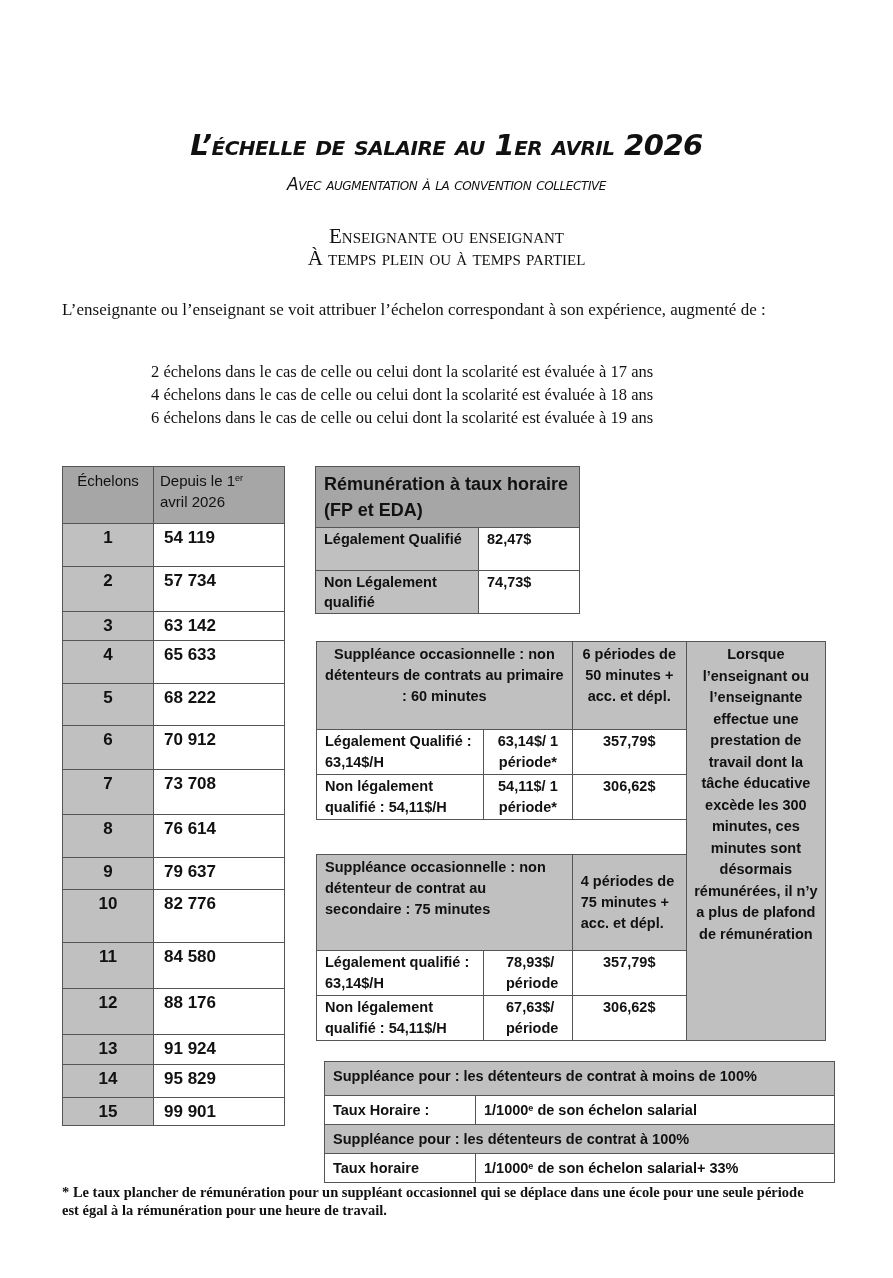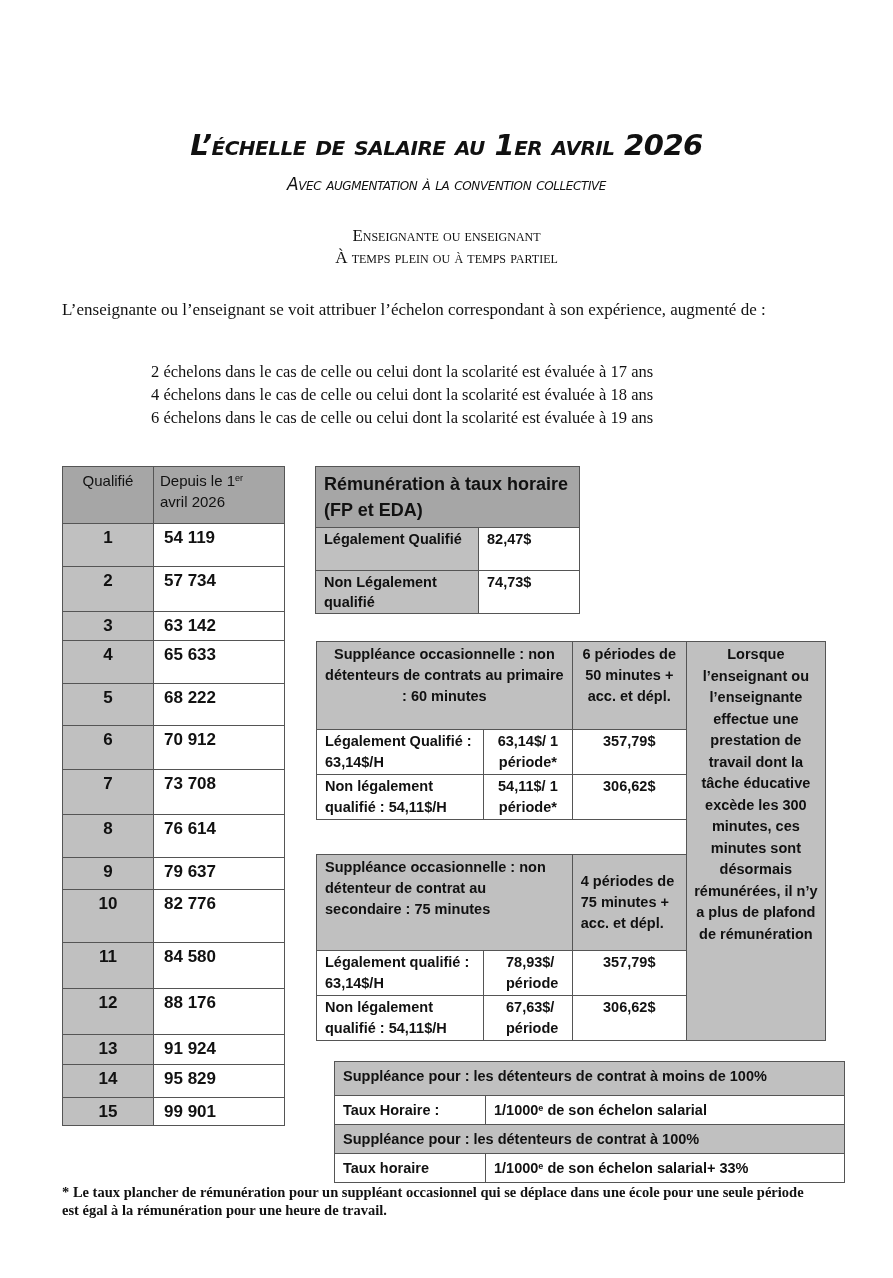--- a/index.html
+++ b/index.html
@@ -5,21 +5,21 @@
   html, body { margin: 0; padding: 0; background: #ffffff; }
   body { width: 893px; height: 1278px; position: relative; overflow: hidden; color: #111; }
 
   #title { position: absolute; left: 0; width: 893px; top: 128px; text-align: center;
     font-family: "DejaVu Sans", sans-serif; font-style: italic; font-weight: bold;
     font-size: 29px; letter-spacing: -0.5px; font-variant: small-caps; }
   #subtitle { position: absolute; left: 0; width: 893px; top: 174px; text-align: center;
     font-family: "DejaVu Sans", sans-serif; font-style: italic; font-weight: normal;
     font-size: 17px; letter-spacing: -0.4px; font-variant: small-caps; }
   #section-heading { position: absolute; left: 0; width: 893px; top: 225px; text-align: center;
-    font-family: "Liberation Serif", serif; font-size: 17px; font-variant: small-caps; line-height: 22px; }
+    font-family: "Liberation Serif", serif; font-size: 21px; font-variant: small-caps; line-height: 22px; }
   #intro { position: absolute; left: 62px; top: 298px; width: 720px;
     font-family: "Liberation Serif", serif; font-size: 17px; line-height: 23px; }
   #bullets { position: absolute; left: 151px; top: 360px; width: 650px;
     font-family: "Liberation Serif", serif; font-size: 16.5px; line-height: 23px; }
 
   table { border-collapse: collapse; position: absolute; font-family: "Liberation Sans", sans-serif; }
   td, th { border: 1.5px solid #555; padding: 0; vertical-align: top; }
   .gray { background: #c0c0c0; }
   .dgray { background: #a6a6a6; }
   .white { background: #ffffff; }
@@ -38,21 +38,21 @@
   #hourly th { text-align: left; font-size: 18px; font-weight: bold; padding: 4px 8px; line-height: 26px; }
   #hourly td { padding: 1px 8px; line-height: 20px; font-weight: bold; }
 
   
   .supply { font-size: 14.5px; }
   .supply td { line-height: 21px; font-weight: bold; }
   #primary { left: 316px; top: 641px; width: 510px; }
   #note-cell { font-weight: bold; text-align: center; padding: 2px 4px; line-height: 21.5px; }
 
   
-  #contract { left: 334px; top: 1061px; width: 511px; font-size: 14.5px; }
+  #contract { left: 324px; top: 1061px; width: 511px; font-size: 14.5px; }
   #contract td { font-weight: bold; padding: 4px 8px; line-height: 20px; }
 
   #footnote { position: absolute; left: 62px; top: 1183px; width: 760px;
     font-family: Liberation Serif, serif; font-weight: bold; font-size: 14.5px; line-height: 18px; }
 </style>
 </head>
 <body>
 
 <div id="title">L’échelle de salaire au 1er avril 2026</div>
 <div id="subtitle">Avec augmentation à la convention collective</div>
@@ -64,21 +64,21 @@
 <div id="intro">L’enseignante ou l’enseignant se voit attribuer l’échelon correspondant à son expérience, augmenté de :</div>
 <div id="bullets">
   <div>2 échelons dans le cas de celle ou celui dont la scolarité est évaluée à 17 ans</div>
   <div>4 échelons dans le cas de celle ou celui dont la scolarité est évaluée à 18 ans</div>
   <div>6 échelons dans le cas de celle ou celui dont la scolarité est évaluée à 19 ans</div>
 </div>
 
 <table id="scale">
   <thead>
     <tr style="height:57px">
-      <th class="dgray h1">Qualifié</th>
+      <th class="dgray h1">Échelons</th>
       <th class="dgray">
         <span>Depuis le 1</span><sup>er</sup><br>
         <span>avril 2026</span>
       </th>
     </tr>
   </thead>
   <tbody id="scale-body">
       <tr style="height: 43px;">
         <td class="gray num">1</td>
         <td class="white val">54 119</td>

